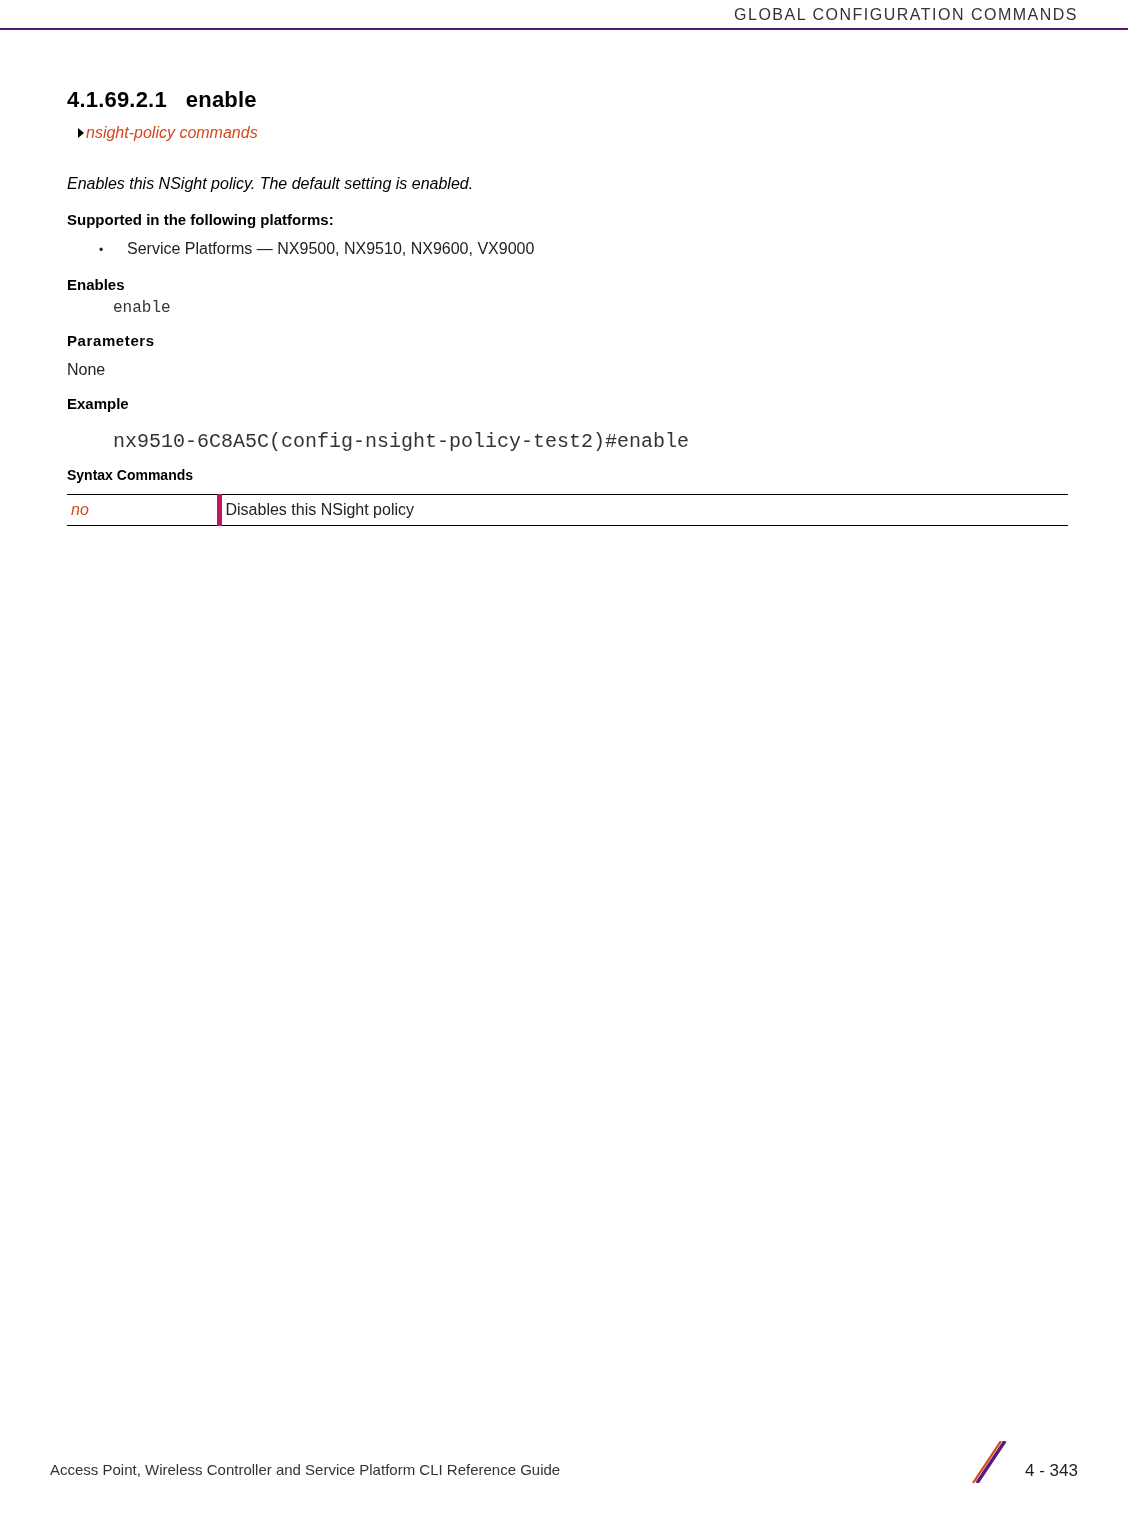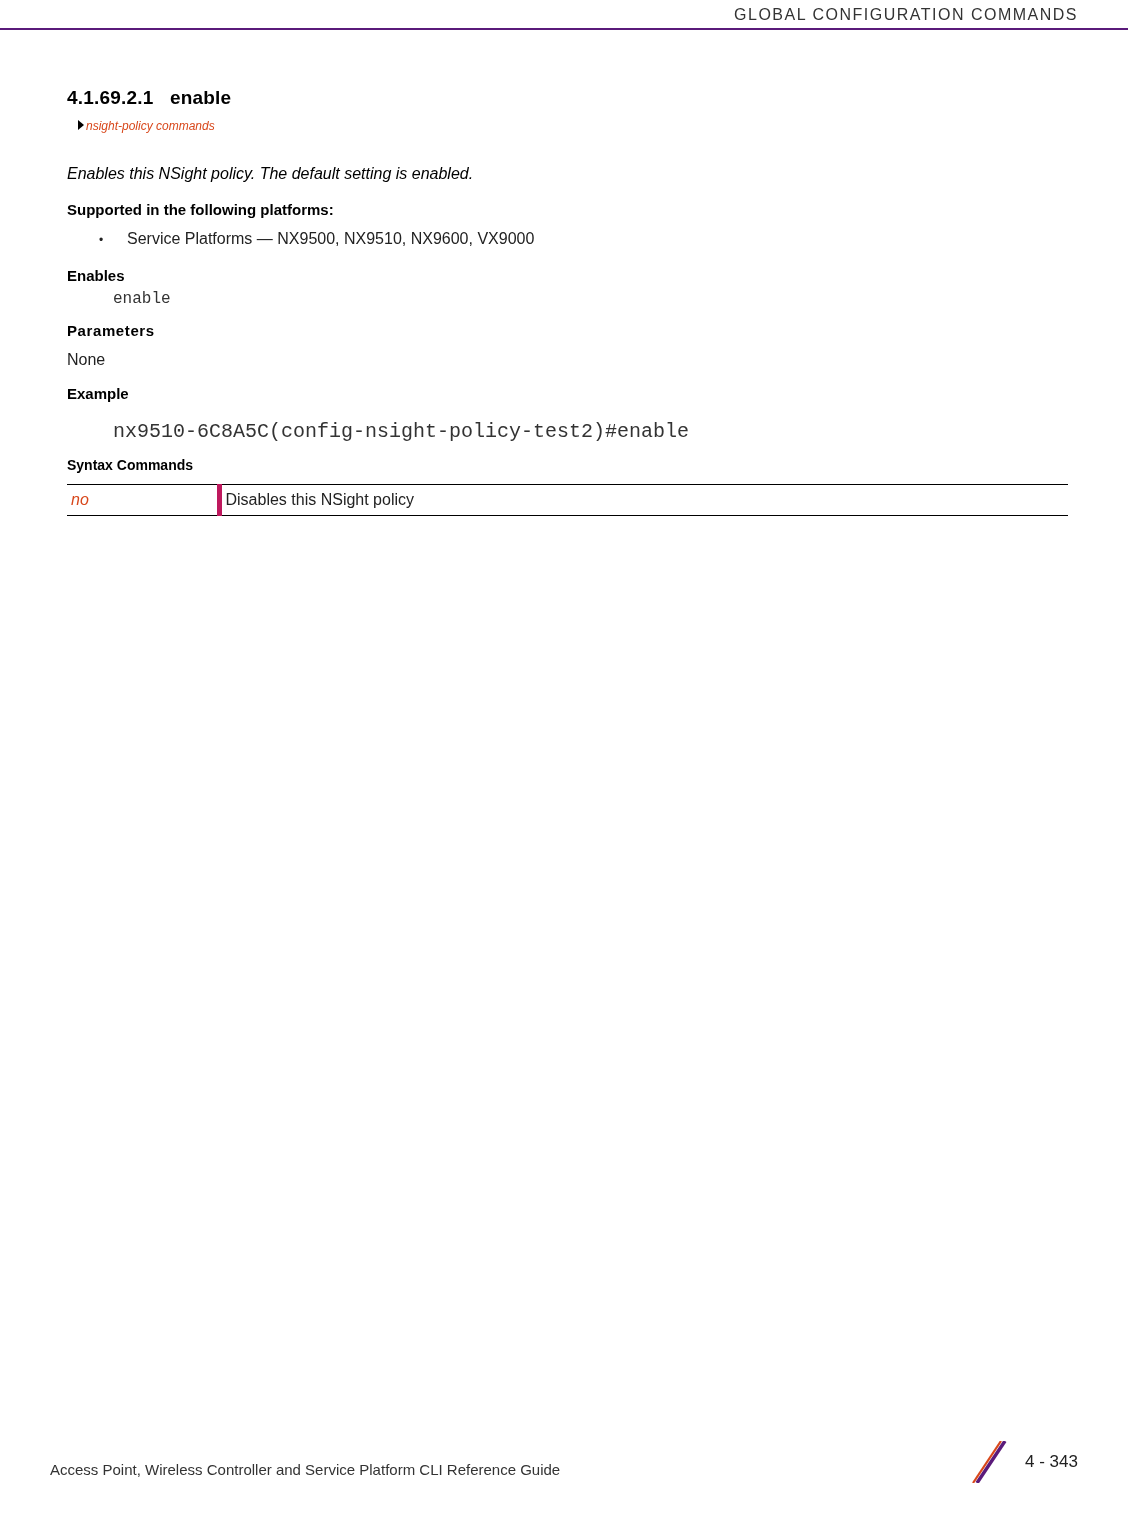--- a/index.html
+++ b/index.html
@@ -24,28 +24,28 @@
       font-size: 16px;
       letter-spacing: 1.5px;
       color: #333;
       font-weight: 300;
     }
     .content {
       padding: 55px 60px 0 67px;
     }
     .subsection-heading {
       font-weight: bold;
-      font-size: 19px;
+      font-size: 22px;
       color: #000;
       letter-spacing: 0.2px;
     }
     .crumb-link {
       color: #d8471b;
       font-style: italic;
-      font-size: 12px;
+      font-size: 16px;
       margin-top: 6px;
       margin-left: 11px;
     }
     .arrow {
       display: inline-block;
       width: 0;
       height: 0;
       border-top: 5px solid transparent;
       border-bottom: 5px solid transparent;
       border-left: 6px solid #000;
@@ -154,21 +154,21 @@
     .footer-guide {
       font-size: 15px;
       color: #333;
       font-weight: 300;
     }
     .footer-right {
       position: absolute;
       right: 50px;
       bottom: -2px;
       display: flex;
-      align-items: center;
+      align-items: flex-end;
       gap: 12px;
     }
     .footer-page {
       font-size: 17px;
       color: #222;
     }
     .slash-mark {
       width: 48px;
       height: 42px;
     }

